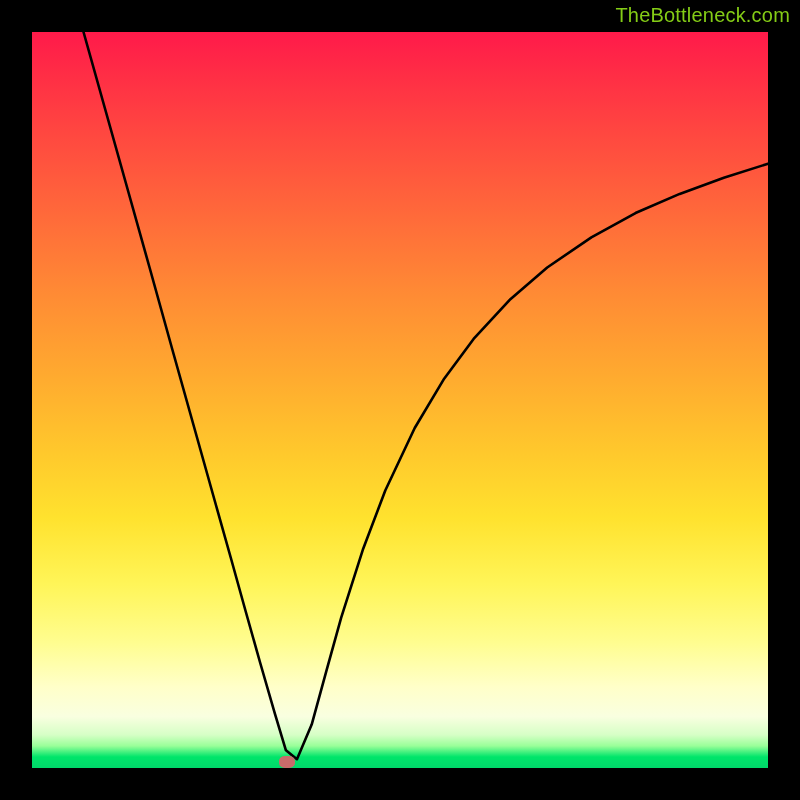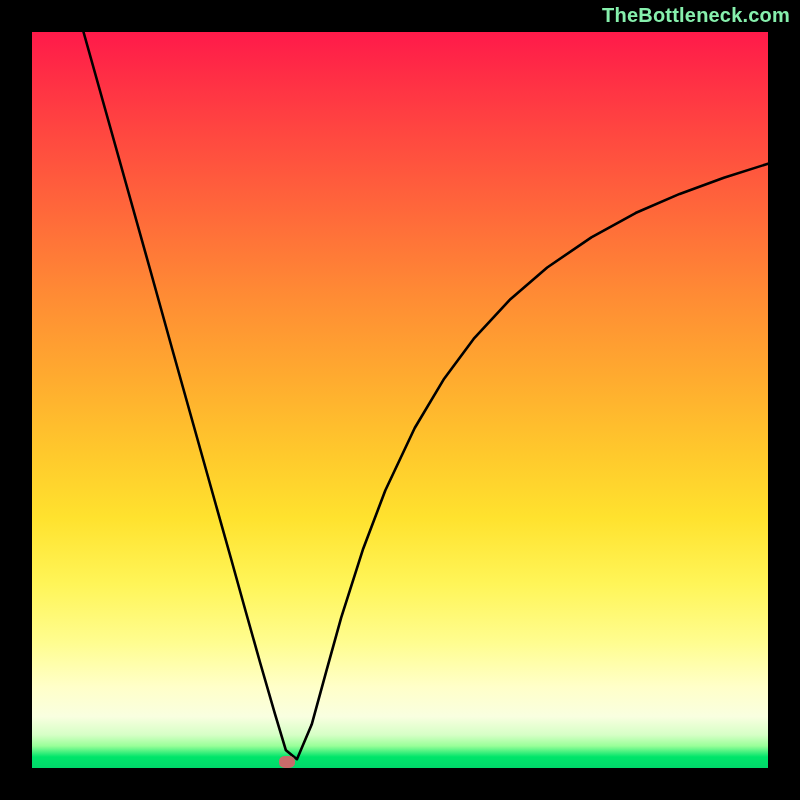--- a/index.html
+++ b/index.html
@@ -14,23 +14,23 @@
   .frame {
     position: relative;
     width: 800px;
     height: 800px;
     background: #000;
   }
   .watermark {
     position: absolute;
     top: 4px;
     right: 10px;
-    color: #86efac;
+    color: #84cc16;
     font-size: 20px;
-    font-weight: 700;
+    font-weight: 400;
     letter-spacing: 0.2px;
     z-index: 10;
   }
   .plot-area {
     position: absolute;
     left: 32px;
     top: 32px;
     width: 736px;
     height: 736px;
     

